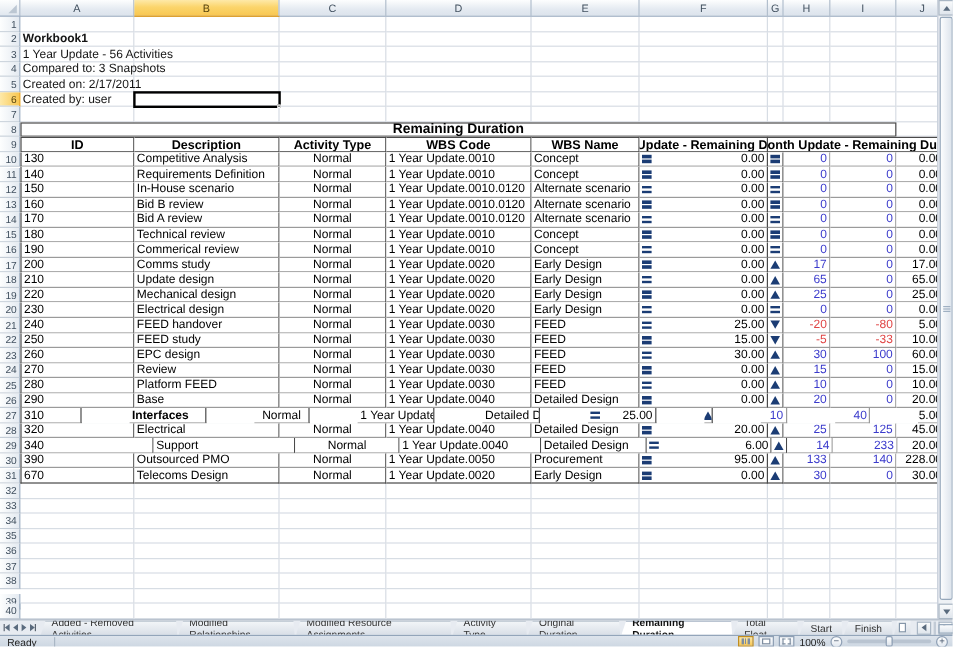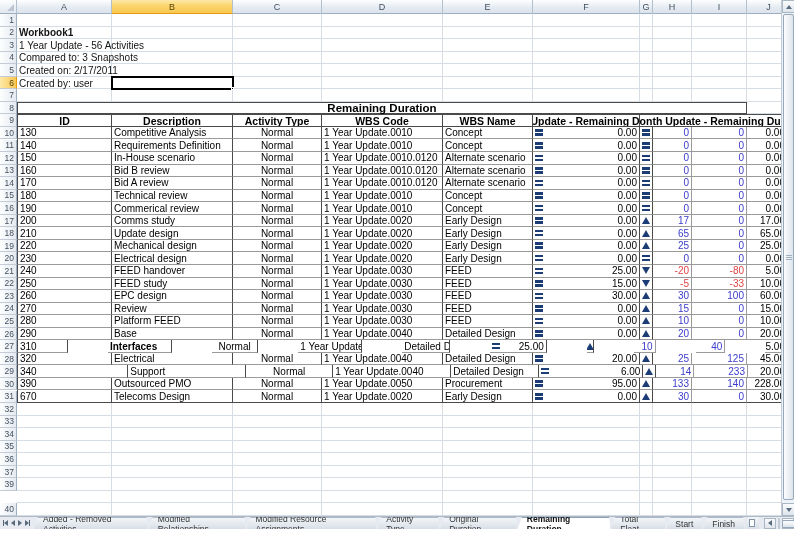--- a/index.html
+++ b/index.html
@@ -562,21 +562,21 @@
       <div class="rowhead" style="top: 365.4px; height: 12.55px;">29</div>
       <div class="rowhead" style="top: 377.95px; height: 12.55px;">30</div>
       <div class="rowhead" style="top: 390.5px; height: 12.55px;">31</div>
       <div class="rowhead" style="top: 403.05px; height: 12.55px;">32</div>
       <div class="rowhead" style="top: 415.6px; height: 12.55px;">33</div>
       <div class="rowhead" style="top: 428.15px; height: 12.55px;">34</div>
       <div class="rowhead" style="top: 440.7px; height: 12.55px;">35</div>
       <div class="rowhead" style="top: 453.25px; height: 12.55px;">36</div>
       <div class="rowhead" style="top: 465.8px; height: 12.55px;">37</div>
       <div class="rowhead" style="top: 478.35px; height: 12.55px;">38</div>
-      <div class="rowhead" style="top: 478px; height: 12.55px;">39</div>
+      <div class="rowhead" style="top: 495px; height: 12.55px;">39</div>
       <div class="rowhead" style="top: 503.45px; height: 12.55px;">40</div>
     </div>
 
   <div class="inforow b" style="top:26.55px;height:12.55px;">Workbook1</div>
   <div class="inforow" style="top:39.1px; height:12.55px;">1 Year Update - 56 Activities</div>
   <div class="inforow" style="top:51.65px;height:12.55px;">Compared to: 3 Snapshots</div>
   <div class="inforow" style="top:64.2px; height:12.55px;">Created on: 2/17/2011</div>
   <div class="inforow" style="top:76.75px;height:12.55px;">Created by: user</div>
 
   <div id="rpt" style="left: 17px; top: 101.85px; width: 774px; height: 301.2px;">
@@ -1475,14 +1475,35 @@
         </span>
       <span class="htrack">
           <span class="hthumb"></span>
         </span>
       <span class="hbtn">
           <span class="arr-r"></span>
         </span>
     </div>
   </div>
 
+  <div id="statusbar">
+    <span class="ready">Ready</span>
+    <span class="sep"></span>
+    <div class="right-ctrls">
+      <span class="viewbtn on">
+          <span class="g1"></span>
+        </span>
+      <span class="viewbtn">
+          <span class="g2"></span>
+        </span>
+      <span class="viewbtn">
+          <span class="g3"></span>
+        </span>
+      <span class="zoomlbl">100%</span>
+      <span class="zbtn">−</span>
+      <span class="ztrack">
+          <span class="zthumb"></span>
+        </span>
+      <span class="zbtn">+</span>
+    </div>
+  </div>
 
 </div>
 
 </body></html>

